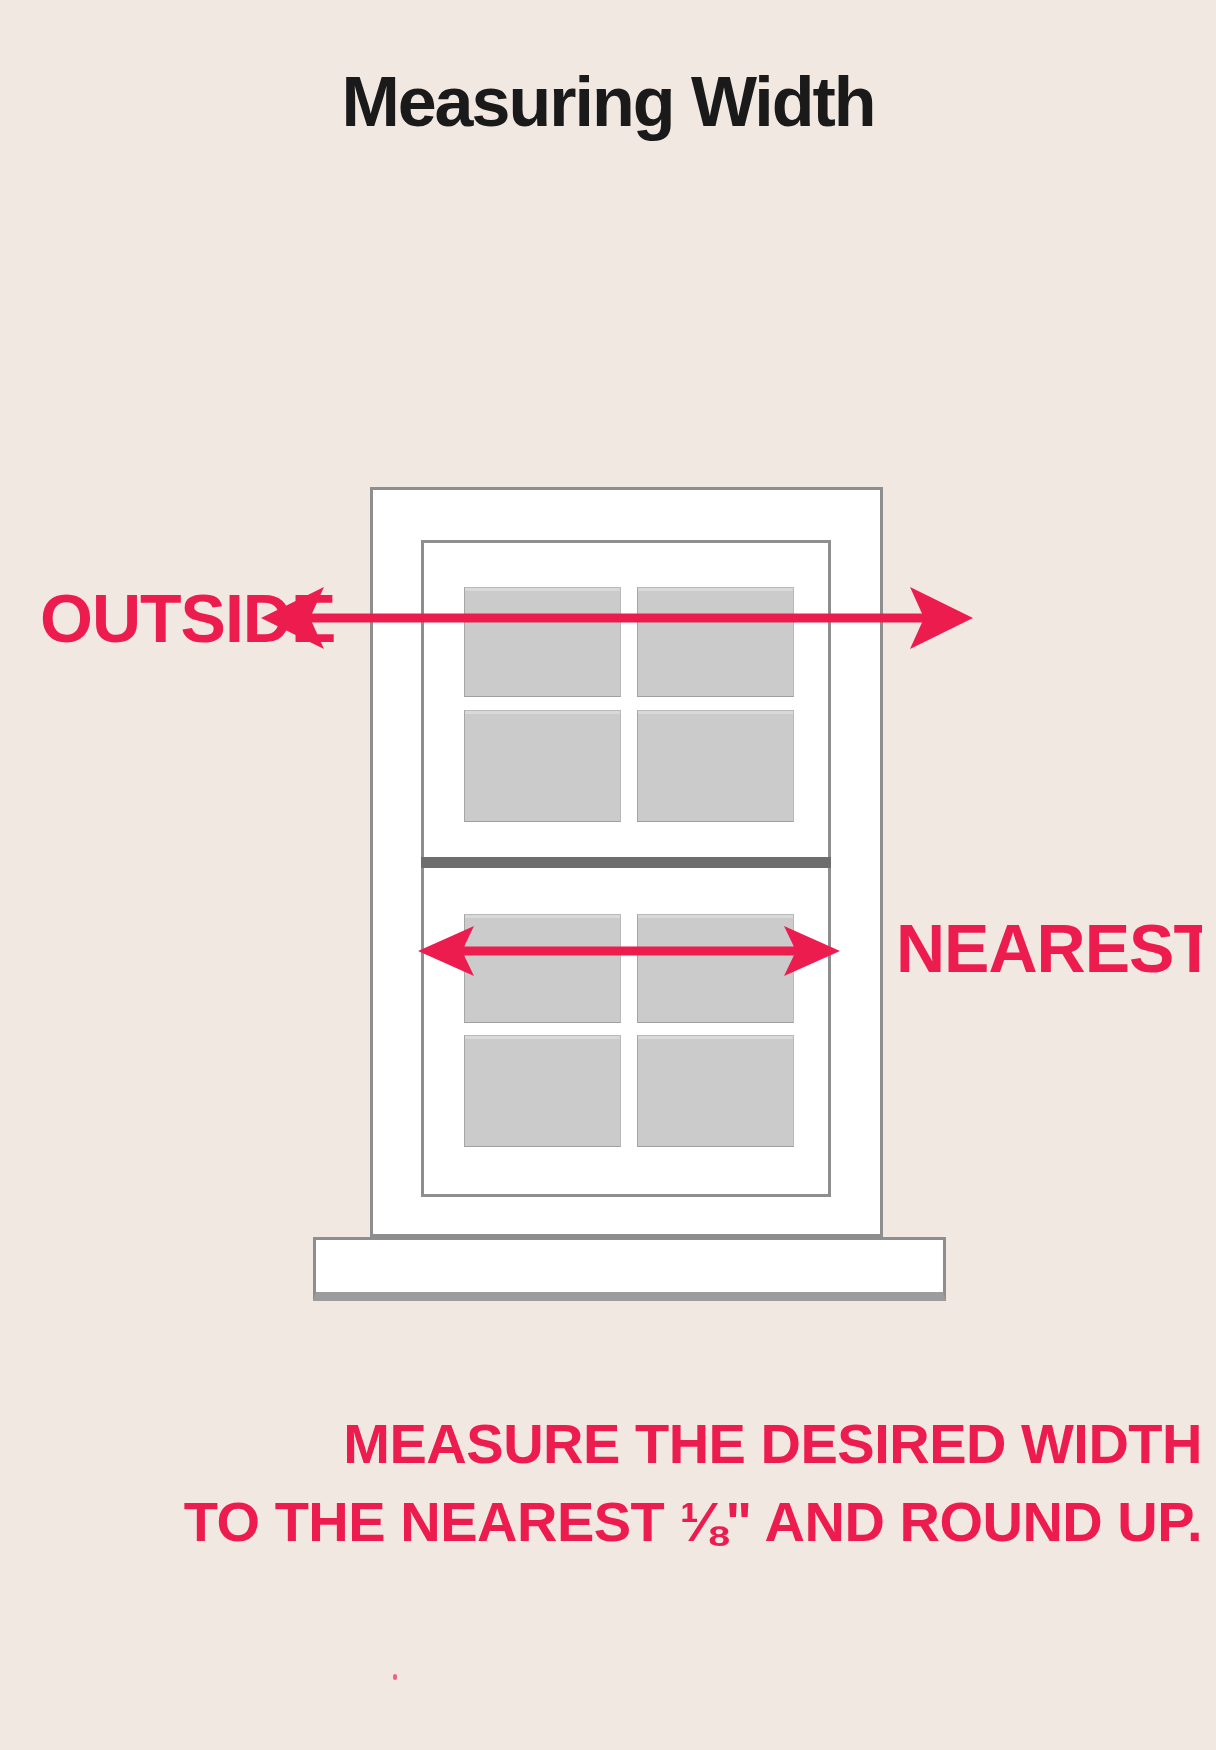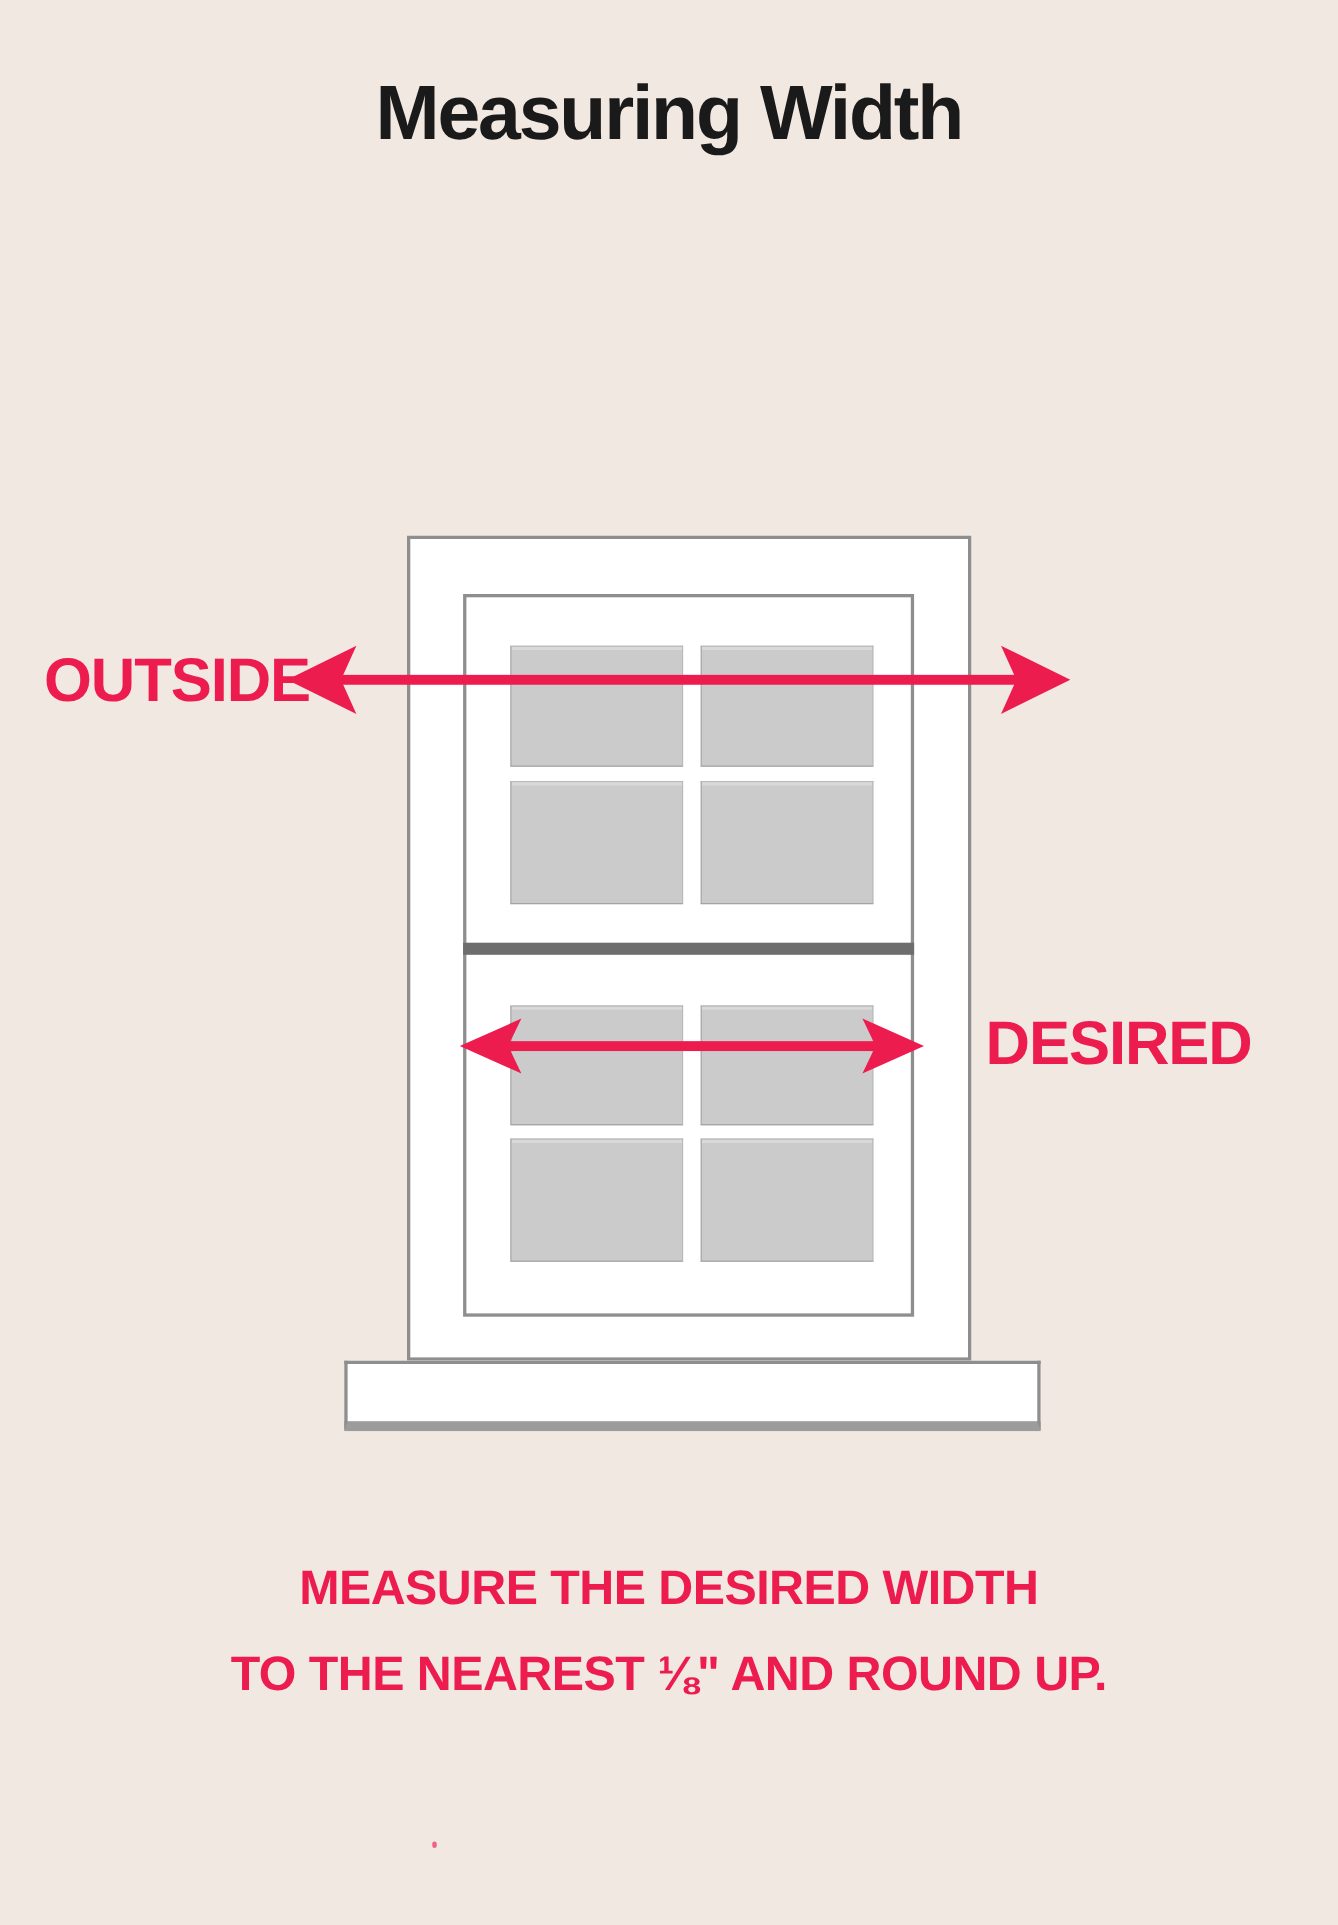--- a/index.html
+++ b/index.html
@@ -68,31 +68,31 @@
     background:#ffffff;
     border:3px solid var(--frame-gray);
     border-bottom:9px solid #9c9c9c;
   }
   .arrow{position:absolute;display:block;}
   .arrow-outside{left:240px;top:584px;width:726px;height:68px;}
   .arrow-inside{left:398px;top:924px;width:434px;height:54px;}
   .measure-label{
     position:absolute;
     font-weight:700;
-    font-size:56px;line-height:56px;
+    font-size:68px;line-height:56px;
     letter-spacing:-1px;
     color:var(--accent-pink);
     white-space:nowrap;
   }
   .label-outside{left:26px;top:590px;}
   .label-inside{left:882px;top:920px;}
   .footer{
     position:absolute;left:0;right:0;top:1405px;
-    text-align:center;
-    font-size:44px;line-height:78px;font-weight:700;
+    text-align:right;
+    font-size:56px;line-height:78px;font-weight:700;
     letter-spacing:-0.5px;
     color:var(--accent-pink);
     white-space:pre-line;
   }
   .speck{
     position:absolute;left:379px;top:1674px;width:4px;height:6px;
     background:var(--accent-pink);opacity:.65;border-radius:2px;
   }
 </style>
 </head>
@@ -127,20 +127,20 @@
   </svg>
 
   <div class="measure-label label-outside">OUTSIDE</div>
 
   <svg class="arrow arrow-inside" viewBox="0 0 434 54" xmlns="http://www.w3.org/2000/svg" aria-hidden="true">
     <rect x="44" y="22.5" width="346" height="9" style="fill:var(--accent-pink,#ed1c4f)"></rect>
     <polygon points="6,27 62,2 50,27 62,52" style="fill:var(--accent-pink,#ed1c4f)"></polygon>
     <polygon points="428,27 372,2 384,27 372,52" style="fill:var(--accent-pink,#ed1c4f)"></polygon>
   </svg>
 
-  <div class="measure-label label-inside">DESIRED</div>
+  <div class="measure-label label-inside">NEAREST</div>
 
   <p class="footer">MEASURE THE DESIRED WIDTH
 TO THE NEAREST ⅛" AND ROUND UP.</p>
 
   <div class="speck"></div>
 
 </div>
 
 </body></html>

